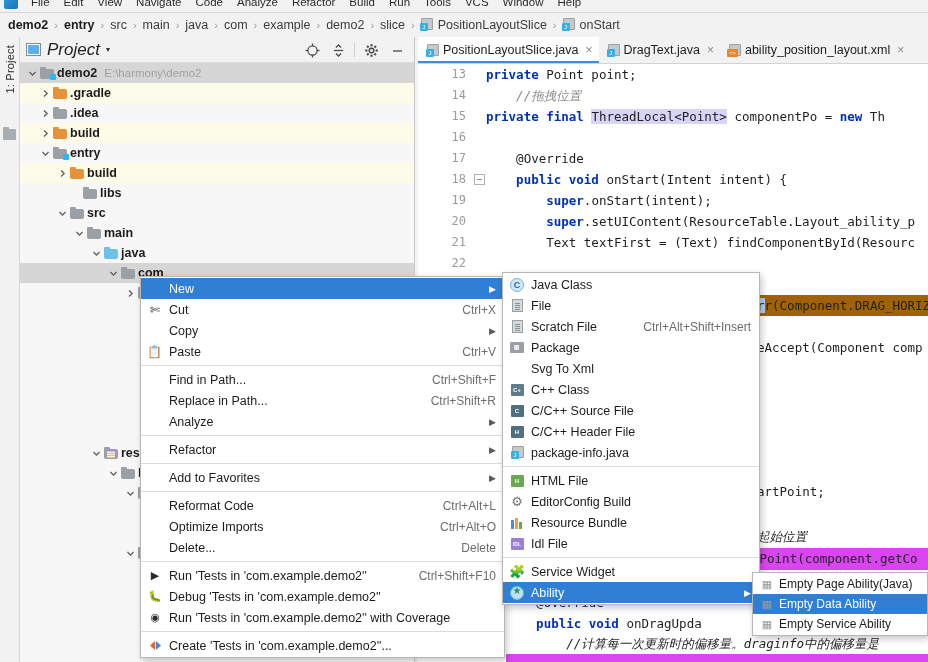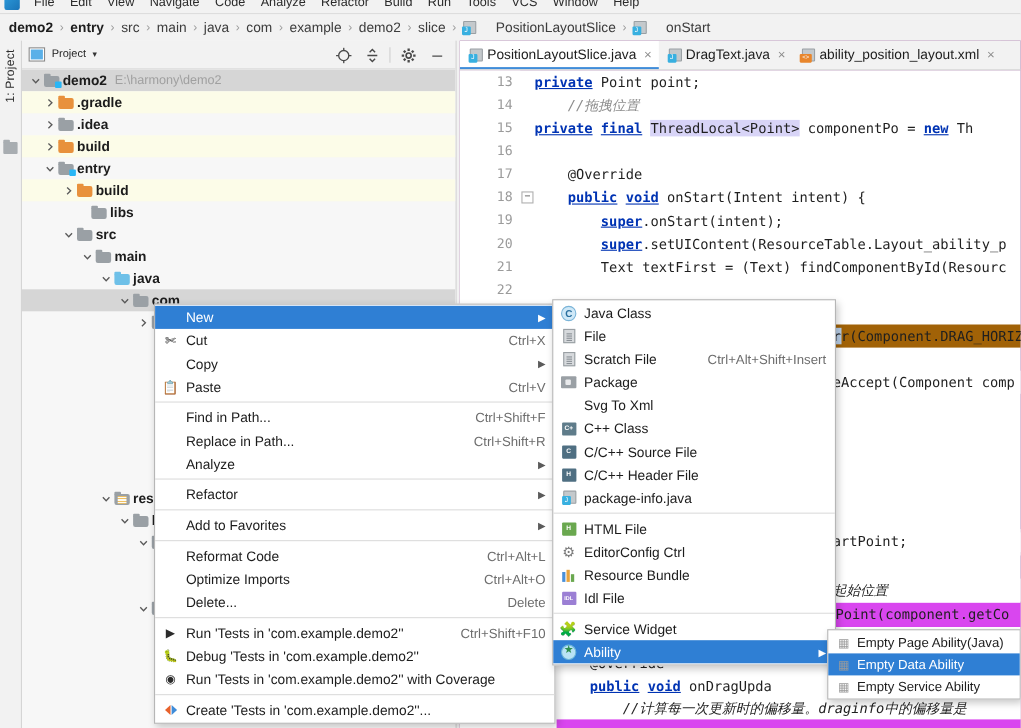--- a/index.html
+++ b/index.html
@@ -30,21 +30,21 @@
   
   .breadcrumb {
     position: absolute; top: 13px; left: 0; width: 928px; height: 24px;
     background: #f2f2f2; display: flex; align-items: center;
     padding-left: 7px; font-size: 12.5px; white-space: nowrap; overflow: hidden;
   }
   .crumb { color: #1c1c1c; padding: 0 1px; }
   .crumb.bold { font-weight: bold; }
   .crumb.muted { color: #3c3c3c; }
   .crumb-sep { color: #9a9a9a; padding: 0 5px; font-size: 11px; }
-  .crumb-wrap { display: flex; align-items: flex-end; gap: 13px; }
+  .crumb-wrap { display: flex; align-items: flex-start; }
 
   
   .ic-java {
     display: inline-block; position: relative; width: 13px; height: 13px;
     margin-right: 4px; vertical-align: -2px; flex: 0 0 auto;
   }
   .ic-java::before {
     content: ''; position: absolute; left: 1px; top: 0px; width: 10px; height: 10px;
     background: #c4c9cc; border: 1px solid #9aa0a4; border-radius: 1px;
   }
@@ -95,21 +95,21 @@
     border-bottom: 1px solid #dcdcdc;
   }
   .panel-title-icon {
     width: 15px; height: 13px; margin-right: 6px; background: #fff;
     border: 1px solid #8a8a8a; position: relative;
   }
   .panel-title-icon::after {
     content:''; position:absolute; left:1px; top:1px; right:1px; bottom:1px;
     background: #5ab0e8;
   }
-  .panel-title { font-size: 10px; color: #1f1f1f; }
+  .panel-title { font-size: 17px; color: #1f1f1f; font-style: italic; }
   .panel-caret { margin-left: 6px; font-size: 8px; color: #333; }
   .panel-tools { position: absolute; right: 4px; top: 0; height: 26px; display: flex; align-items: center; gap: 0px; }
   .ptool { width: 26px; height: 26px; display: flex; align-items: center; justify-content: center; color: #4a4a4a; }
   .ptool svg { display:block; }
   .ptool-sep { width: 1px; height: 14px; background: #cfcfcf; margin: 0 3px; }
 
   
   .tree { position: absolute; top: 26px; left: 0; right: 0; bottom: 0; overflow: hidden; background: #f7f7f7; }
   .tree-row {
     position: relative; height: 20px; display: flex; align-items: center;
@@ -177,21 +177,21 @@
     background: #ffffff; color: #9b9b9b; text-align: right;
   }
   .gutter .gl { height: 21px; line-height: 21px; padding-right: 7px; font-size: 12px; }
   .fold-marker {
     position: absolute; left: 56px; width: 11px; height: 11px;
     border: 1px solid #b0b0b0; background: #fff; color: #555;
     font-size: 9px; line-height: 9px; text-align: center;
   }
   .codelines { position: absolute; top: 0; left: 68px; right: 0; }
   .cl { height: 21px; line-height: 21px; white-space: pre; }
-  .kw { color: #0033b3; font-weight: bold; text-decoration: underline; }
+  .kw { color: #0033b3; font-weight: bold; }
   .cm { color: #8c8c8c; font-style: italic; }
   .hl-violet { background: #d8d4f7; }
   .hl-cursor { background: #b9cfe8; }
 
   
   .peek { position: absolute; background: #ffffff; white-space: pre;
           font-family: "DejaVu Sans Mono", monospace; font-size: 12.5px; color:#1f1f1f; }
   .peek.hlband { background: #a16207; }
   .peek.pinkband { background: #d946ef; }
 
@@ -799,21 +799,21 @@
     </div>
     <div class="msep"></div>
     <div class="mi">
       <span class="mi-ic">
           <span class="sq lbl-sq" style="background:#6aa84f">H</span>
         </span>
       <span>HTML File</span>
     </div>
     <div class="mi">
       <span class="mi-ic gear-ic">⚙</span>
-      <span>EditorConfig Ctrl</span>
+      <span>EditorConfig Build</span>
     </div>
     <div class="mi">
       <span class="mi-ic">
         <svg width="13" height="12" viewBox="0 0 13 12">
             <rect x="0" y="3" width="3" height="9" fill="#4a90d9"></rect>
             <rect x="4" y="1" width="3" height="11" fill="#e8a33d"></rect>
             <rect x="8" y="5" width="3" height="7" fill="#6aa84f"></rect>
           </svg>
       </span>
       <span>Resource Bundle</span>

